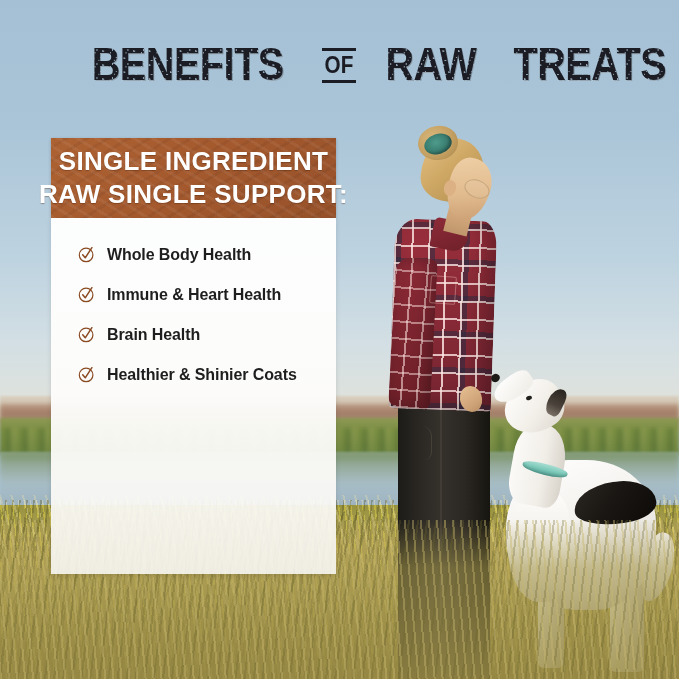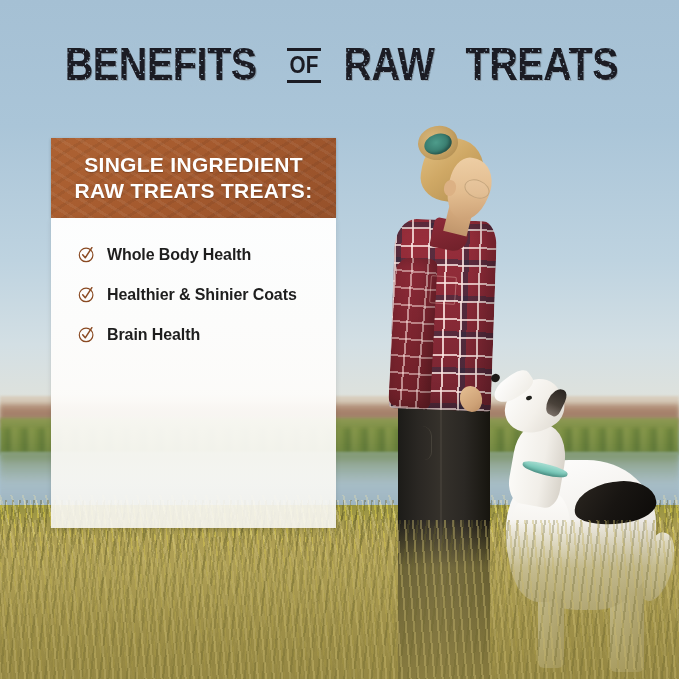--- a/index.html
+++ b/index.html
@@ -410,22 +410,22 @@
   }
 
   
   .headline {
     position: absolute;
     left: 0; right: 0;
     top: 36px;
     height: 56px;
     display: flex;
     align-items: center;
-    justify-content: center;
-    gap: 11px;
+    justify-content: flex-end;
+    gap: 18px;
     z-index: 20;
   }
   .headline-word {
     font-family: "Liberation Sans", sans-serif;
     font-weight: bold;
     font-size: 46px;
     line-height: 1;
     letter-spacing: -0.5px;
     color: #1b1c24;
     transform: scaleX(0.86);
@@ -502,31 +502,31 @@
     display: flex;
     flex-direction: column;
     align-items: center;
     justify-content: center;
     padding: 0 8px;
     box-shadow: 0 1px 3px rgba(0,0,0,.22);
   }
   .card-header-line {
     font-family: "Liberation Sans", sans-serif;
     font-weight: bold;
-    font-size: 21px;
+    font-size: 26px;
     line-height: 1.26;
     letter-spacing: 0.3px;
     color: #ffffff;
     text-align: left;
     white-space: nowrap;
     text-shadow: 0 1px 1px rgba(60,26,10,.35);
   }
   .card-body {
     position: relative;
-    height: 310px;
+    height: 356px;
     padding: 16px 0 0 0;
     background: linear-gradient(to bottom,
       rgba(255,255,255,.97) 0%,
       rgba(253,252,250,.96) 55%,
       rgba(250,249,245,.93) 82%,
       rgba(247,246,241,.90) 100%);
     box-shadow: 0 2px 5px rgba(0,0,0,.12);
     overflow: hidden;
   }
   .benefit-list {
@@ -628,57 +628,66 @@
       <span class="of-rule"></span>
     </span>
     <span class="headline-word">RAW</span>
     <span class="headline-word">TREATS</span>
   </div>
 
   <div class="card">
 
     <div class="card-header">
       <div class="card-header-line">SINGLE INGREDIENT</div>
-      <div class="card-header-line">RAW TREATS TREATS:</div>
+      <div class="card-header-line">RAW SINGLE SUPPORT:</div>
     </div>
 
     <div class="card-body">
       <ul class="benefit-list">
 
         <li class="benefit-item">
           <span class="check-icon">
             <svg width="19" height="19" viewBox="0 0 24 24" fill="none">
               <circle cx="11.5" cy="12.5" r="8.6" stroke="#8a4a22" stroke-width="1.5"></circle>
               <path d="M7.2 12.4 L10.4 16.2 L18.8 3.4" stroke="#8a4a22" stroke-width="1.9" stroke-linecap="round" stroke-linejoin="round" fill="none"></path>
             </svg>
           </span>
           <span class="benefit-label">Whole Body Health</span>
         </li>
 
 
-
+        <li class="benefit-item">
+          <span class="check-icon">
+            <svg width="19" height="19" viewBox="0 0 24 24" fill="none">
+              <circle cx="11.5" cy="12.5" r="8.6" stroke="#8a4a22" stroke-width="1.5"></circle>
+              <path d="M7.2 12.4 L10.4 16.2 L18.8 3.4" stroke="#8a4a22" stroke-width="1.9" stroke-linecap="round" stroke-linejoin="round" fill="none"></path>
+            </svg>
+          </span>
+          <span class="benefit-label">Immune &amp; Heart Health</span>
+        </li>
+
+
+        <li class="benefit-item">
+          <span class="check-icon">
+            <svg width="19" height="19" viewBox="0 0 24 24" fill="none">
+              <circle cx="11.5" cy="12.5" r="8.6" stroke="#8a4a22" stroke-width="1.5"></circle>
+              <path d="M7.2 12.4 L10.4 16.2 L18.8 3.4" stroke="#8a4a22" stroke-width="1.9" stroke-linecap="round" stroke-linejoin="round" fill="none"></path>
+            </svg>
+          </span>
+          <span class="benefit-label">Brain Health</span>
+        </li>
 
         <li class="benefit-item">
           <span class="check-icon">
             <svg width="19" height="19" viewBox="0 0 24 24" fill="none">
               <circle cx="11.5" cy="12.5" r="8.6" stroke="#8a4a22" stroke-width="1.5"></circle>
               <path d="M7.2 12.4 L10.4 16.2 L18.8 3.4" stroke="#8a4a22" stroke-width="1.9" stroke-linecap="round" stroke-linejoin="round" fill="none"></path>
             </svg>
           </span>
           <span class="benefit-label">Healthier &amp; Shinier Coats</span>
         </li>
 
-        <li class="benefit-item">
-          <span class="check-icon">
-            <svg width="19" height="19" viewBox="0 0 24 24" fill="none">
-              <circle cx="11.5" cy="12.5" r="8.6" stroke="#8a4a22" stroke-width="1.5"></circle>
-              <path d="M7.2 12.4 L10.4 16.2 L18.8 3.4" stroke="#8a4a22" stroke-width="1.9" stroke-linecap="round" stroke-linejoin="round" fill="none"></path>
-            </svg>
-          </span>
-          <span class="benefit-label">Brain Health</span>
-        </li>
-
 
       </ul>
     </div>
   </div>
 
 </div>
 
 </body></html>

